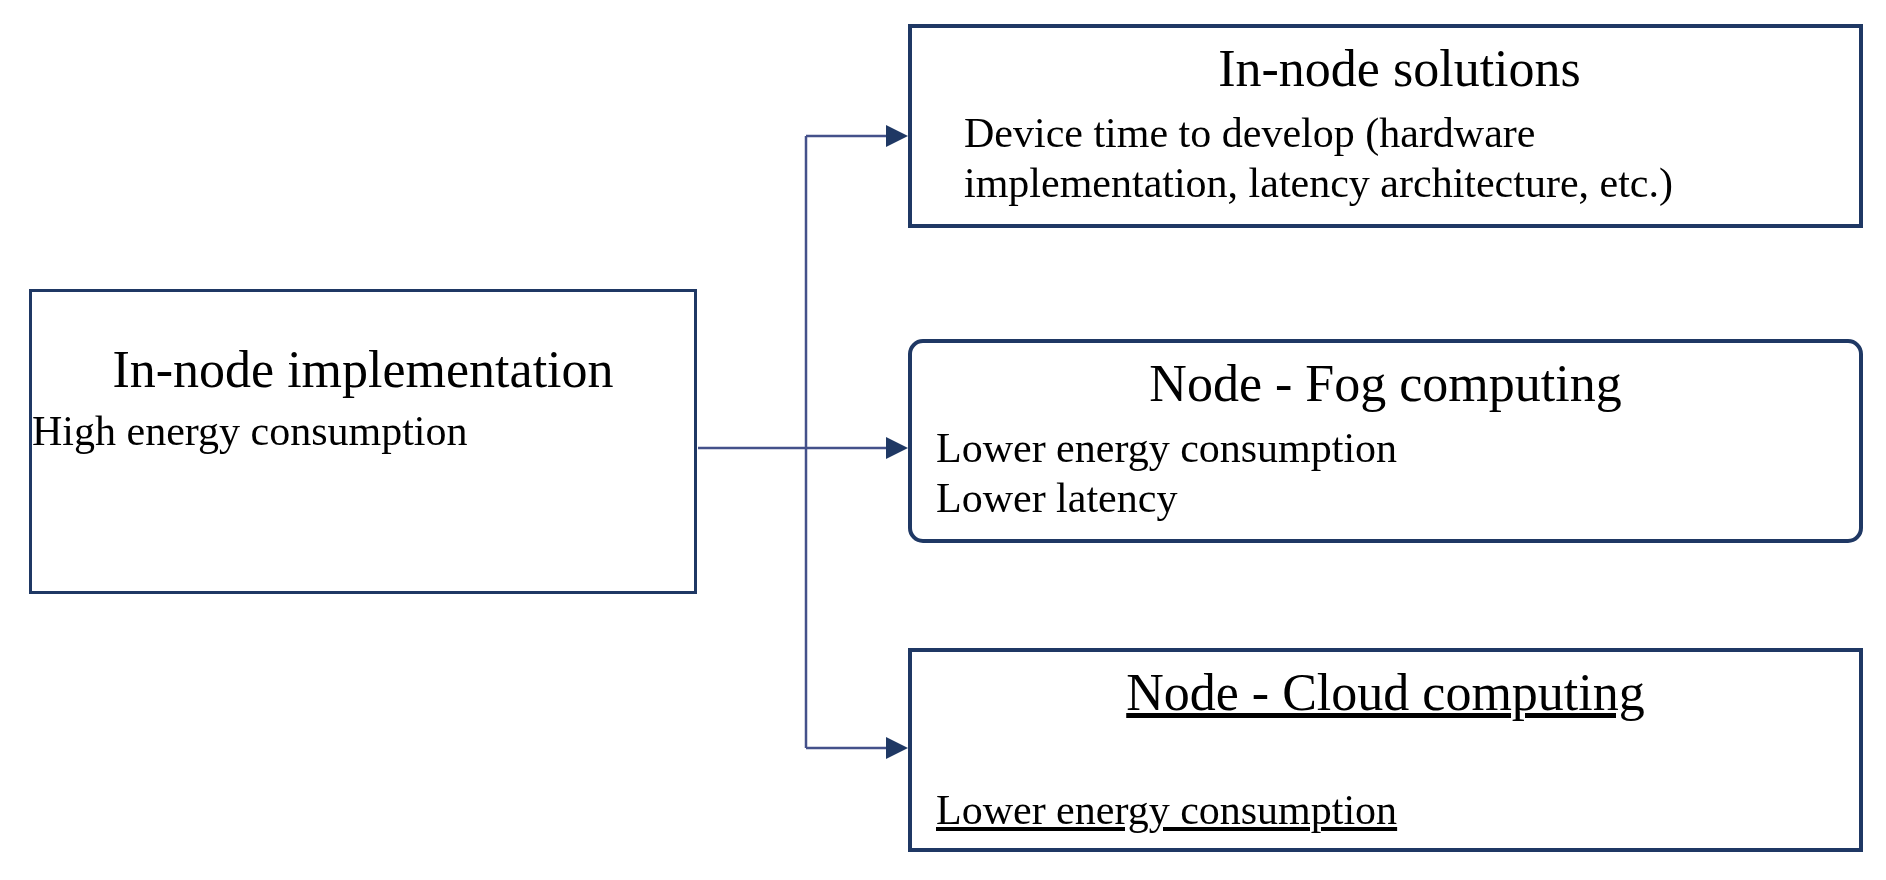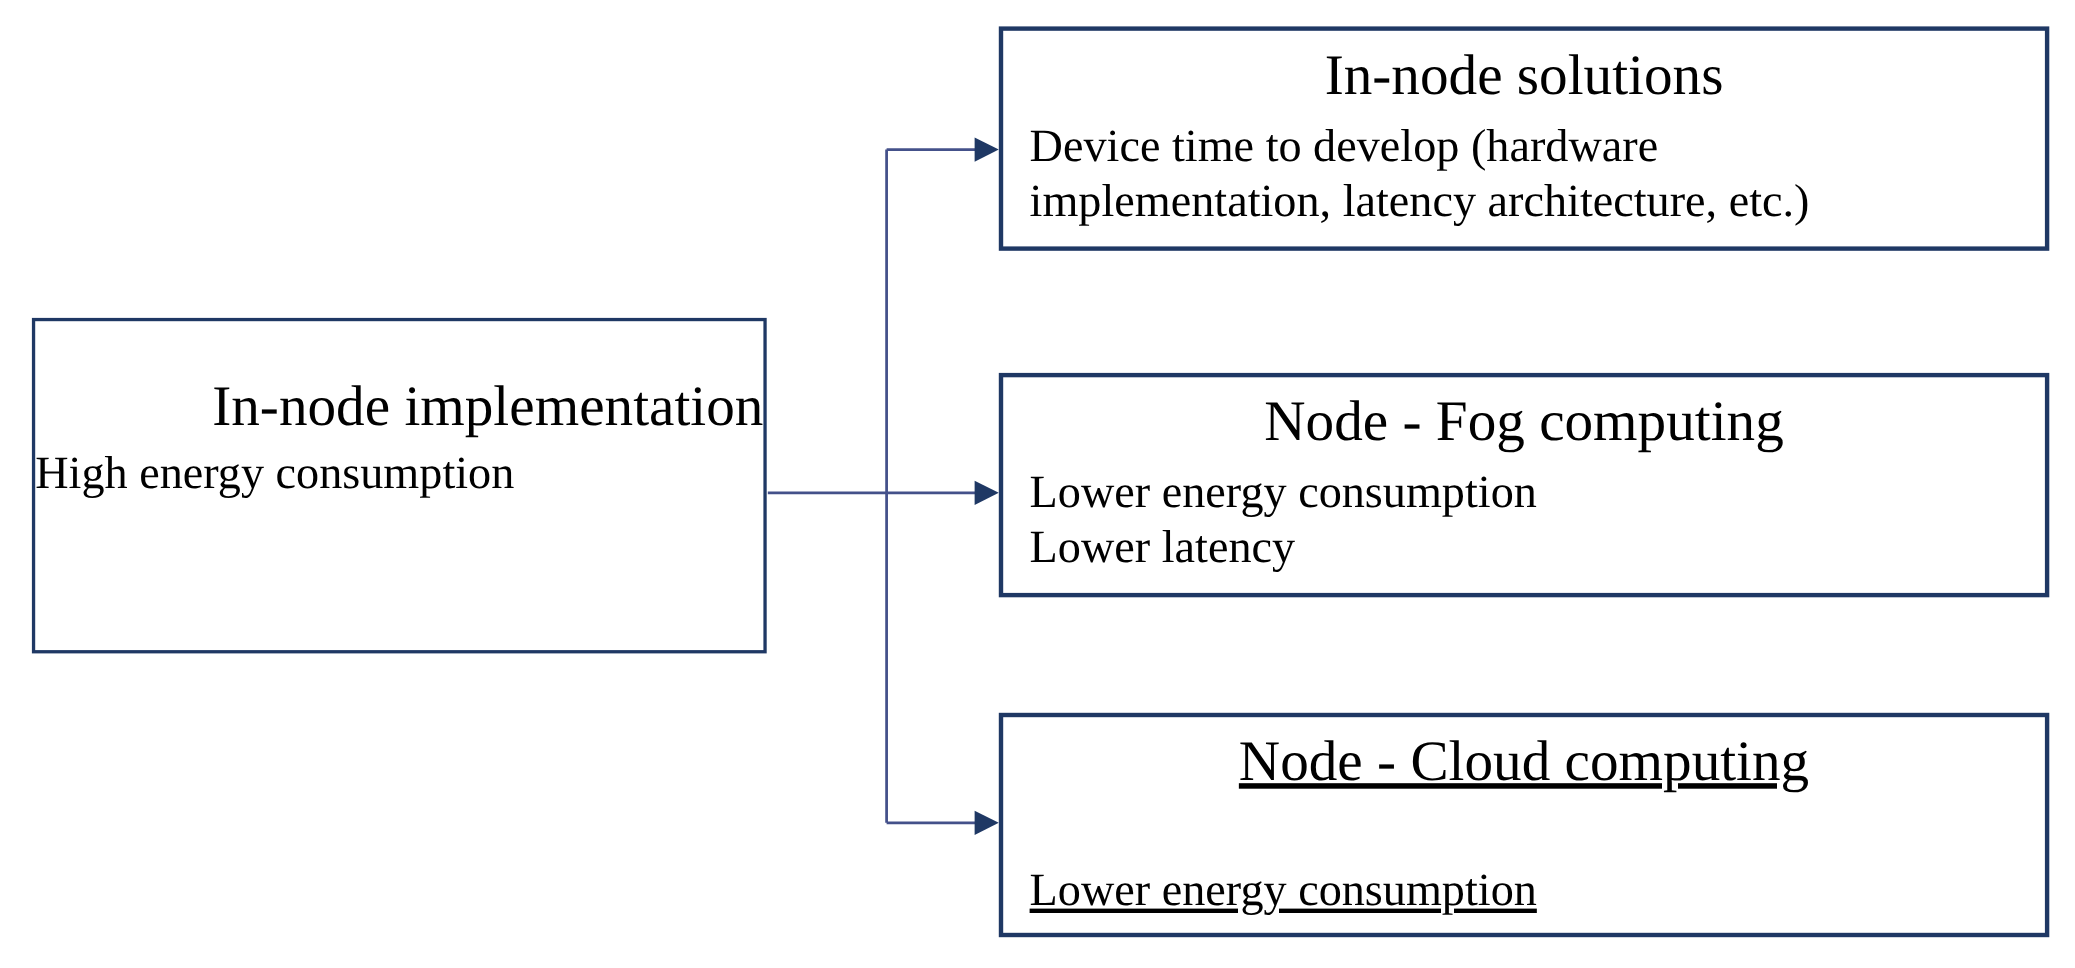--- a/index.html
+++ b/index.html
@@ -27,33 +27,32 @@
     width: 668px;
     height: 305px;
     border: 3px solid #1f3864;
   }
   .target-box {
     left: 908px;
     width: 955px;
     height: 204px;
     border: 4px solid #1f3864;
   }
-  #target-box-1 { top: 24px; }
-  #target-box-2 { top: 339px; }
+  #target-box-1 { top: 24px; padding-left: 28px; }
+  #target-box-2 { top: 339px; border-radius: 15px; }
   #target-box-3 { top: 648px; text-decoration: underline; }
 
   .box-title {
     text-align: center;
     font-size: 52px;
     line-height: 56px;
     white-space: nowrap;
   }
   .source-box .box-title {
     margin-top: 50px;
-    text-align: right;
   }
   .target-box .box-title {
     margin-top: 13px;
   }
   .box-body {
     font-size: 42px;
     line-height: 50px;
   }
   .source-box .box-body {
     margin-top: 8px;

